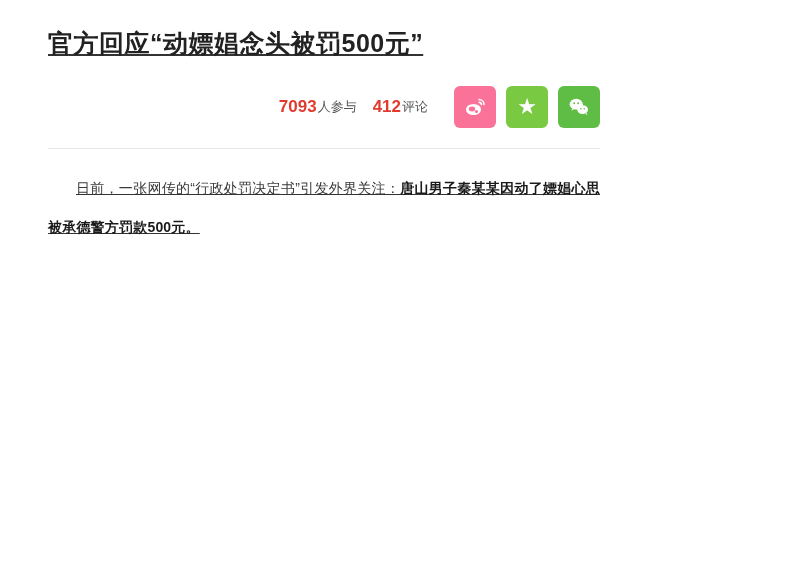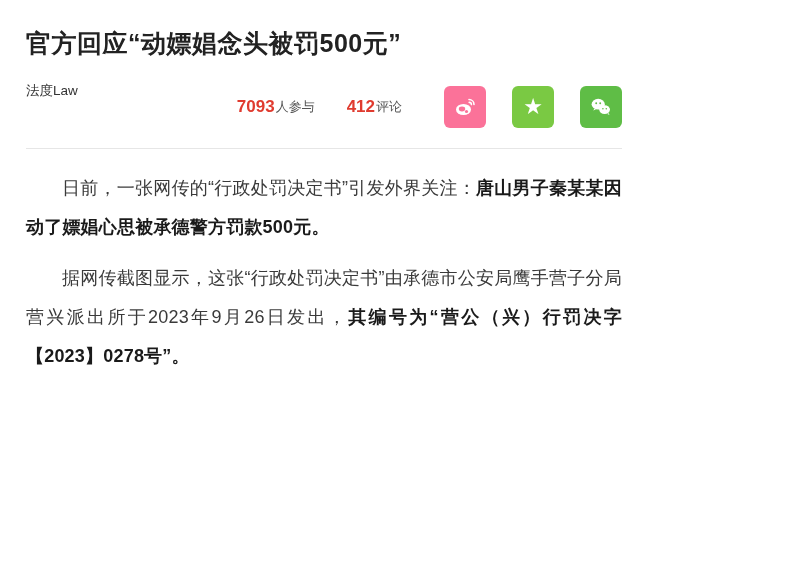--- a/index.html
+++ b/index.html
@@ -12,21 +12,22 @@
     background: #ffffff;
     font-family: "Liberation Sans", sans-serif;
     color: #333;
     overflow: hidden;
   }
   .page {
     position: relative;
     width: 648px;
     height: 574px;
     box-sizing: border-box;
-    padding: 0 26px;
+    padding: 0 48px;
+    text-decoration: underline;
   }
   .article-title {
     font-size: 25px;
     font-weight: bold;
     color: #222222;
     letter-spacing: 0.5px;
     margin: 0;
     padding-top: 26px;
     line-height: 34px;
   }
@@ -45,21 +46,21 @@
     color: #999999;
     margin-top: 6px;
     line-height: 18px;
   }
   .stats-icons {
     position: absolute;
     right: 0;
     top: 4px;
     display: flex;
     align-items: center;
-    gap: 16px;
+    gap: 0;
   }
   .stat {
     font-size: 13px;
     color: #555555;
     margin-right: 16px;
     white-space: nowrap;
   }
   .stat .num {
     color: #e03b2f;
     font-size: 17px;
@@ -81,21 +82,21 @@
   .share-fav   { background: #7ac943; }
   .share-wechat{ background: #5fbd46; }
   .share-btn svg { display: block; }
   .divider {
     border: none;
     border-top: 1px solid #e6e6e6;
     margin: 8px 0 0 0;
   }
   .content {
     margin-top: 20px;
-    font-size: 18px;
+    font-size: 14px;
     line-height: 39px;
     color: #3a3a3a;
     letter-spacing: 0.2px;
   }
   .content p {
     margin: 0 0 12px 0;
     text-indent: 2em;
     text-align: justify;
   }
   .content b {
@@ -108,21 +109,20 @@
   }
 </style>
 </head>
 <body>
 
 <div class="page">
 
   <h1 class="article-title">官方回应“动嫖娼念头被罚500元”</h1>
 
   <div class="meta-row">
-    <div class="source-name">法度Law</div>
 
     <div class="stats-icons">
       <div class="stat">
         <span class="num">7093</span><span>人参与</span>
       </div>
       <div class="stat">
         <span class="num">412</span><span>评论</span>
       </div>
 
       <div class="share-btn share-weibo">
@@ -155,16 +155,15 @@
           </svg>
         </span>
       </div>
     </div>
   </div>
 
   <hr class="divider">
 
   <div class="content" id="article-content">
       <p><span>日前，一张网传的“行政处罚决定书”引发外界关注：</span><b>唐山男子秦某某因动了嫖娼心思被承德警方罚款500元。</b></p>
-      <p><span>据网传截图显示，这张“行政处罚决定书”由承德市公安局鹰手营子分局营兴派出所于2023年9月26日发出，</span><b>其编号为“营公（兴）行罚决字【2023】0278号”。</b></p>
     </div>
 
 </div>
 
 </body></html>

